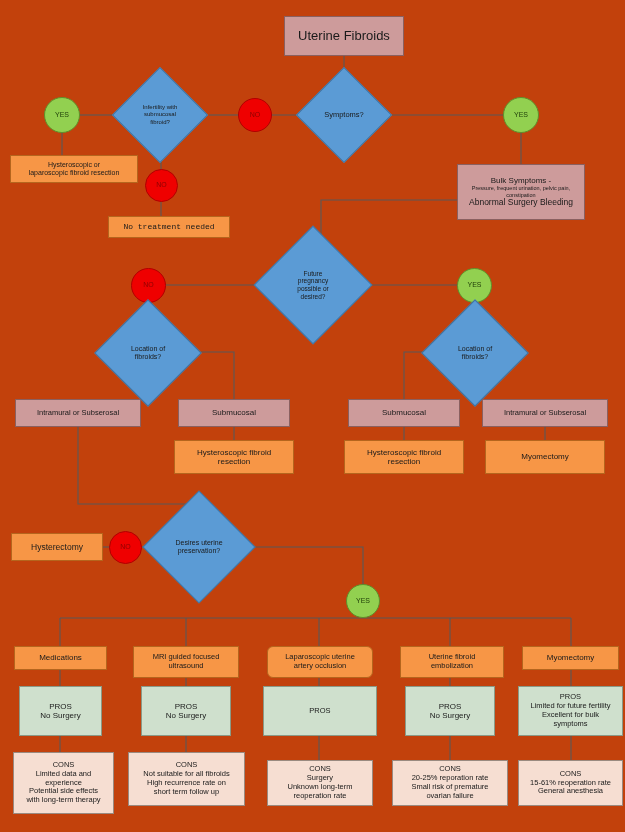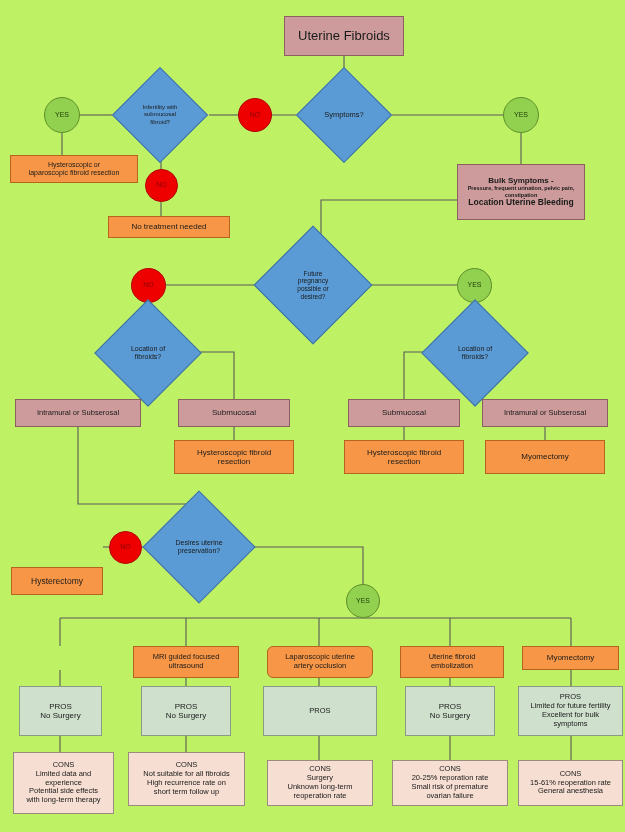--- a/index.html
+++ b/index.html
@@ -10,21 +10,21 @@
   }
   body {
     font-family: "Liberation Sans", sans-serif;
     color: #1a1a1a;
   }
   #canvas {
     position: relative;
     width: 625px;
     height: 832px;
     overflow: hidden;
-    background: #bef264;
+    background: #c2410c;
   }
   #edges {
     position: absolute;
     left: 0;
     top: 0;
     width: 625px;
     height: 832px;
     pointer-events: none;
   }
   .node {
@@ -98,21 +98,21 @@
     color: #1d3b07;
   }
   .title-box {
     font-size: 13px;
   }
   .fs-6 { font-size: 6px; }
   .fs-65 { font-size: 6.5px; }
   .fs-7 { font-size: 7px; }
   .fs-75 { font-size: 7.5px; }
   .fs-8 { font-size: 8px; }
-  .fs-85 { font-size: 8.5px; margin-top: 34px; }
+  .fs-85 { font-size: 8.5px; }
   .bulk {
     flex-direction: column;
     justify-content: center;
     line-height: 1.15;
   }
   .bulk .l1 { font-size: 8px; }
   .bulk .l2 { font-size: 5.5px; }
   .bulk .l3 { font-size: 8.5px; }
 </style>
 </head>
@@ -212,26 +212,26 @@
 
   <div class="node circle red fs-7" style="left:238px; top:98px; width:34px; height:34px;">NO</div>
 
   <div class="node circle green-c fs-7" style="left:503px; top:97px; width:36px; height:36px;">YES</div>
 
   <div class="node circle red fs-7" style="left:145px; top:169px; width:33px; height:33px;">NO</div>
 
   <div class="node rect orange fs-7" style="left:10px; top:155px; width:128px; height:28px;">Hysteroscopic or
 laparoscopic fibroid resection</div>
 
-  <div class="node rect orange fs-8" style="left:108px; top:216px; width:122px; height:22px;">No treatment needed</div>
-
-  <div class="node rect pink bulk" style="left:457px; top:164px; width:128px; height:56px;font-weight:bold;">
+  <div class="node rect orange fs-8" style="left:108px; top:216px; width:122px; height:22px;font-family:Liberation Mono, monospace;">No treatment needed</div>
+
+  <div class="node rect pink bulk" style="left:457px; top:164px; width:128px; height:56px;">
     <div class="l1">Bulk Symptoms -</div>
     <div class="l2">Pressure, frequent urination, pelvic pain, constipation</div>
-    <div class="l3">Location Uterine Bleeding</div>
+    <div class="l3">Abnormal Surgery Bleeding</div>
   </div>
 
   <div class="node diamond" style="left:271px; top:243px; width:84px; height:84px;">
     <div class="dshape"></div>
     <div class="dlabel fs-65">Future
 pregnancy
 possible or
 desired?</div>
   </div>
 
@@ -272,20 +272,21 @@
   <div class="node circle red fs-7" style="left:109px; top:531px; width:33px; height:33px;">NO</div>
 
   <div class="node diamond" style="left:159px; top:507px; width:80px; height:80px;">
     <div class="dshape"></div>
     <div class="dlabel fs-7">Desires uterine
 preservation?</div>
   </div>
 
   <div class="node circle green-c fs-7" style="left:346px; top:584px; width:34px; height:34px;">YES</div>
 
+  <div class="node rect orange fs-8" style="left:14px; top:646px; width:93px; height:24px;">Medications</div>
   <div class="node rect green fs-8" style="left:19px; top:686px; width:83px; height:50px; flex-direction:column;">
     <span>PROS</span>
     <span>No Surgery</span>
   </div>
   <div class="node rect peach fs-75" style="left:13px; top:752px; width:101px; height:62px; flex-direction:column;">
     <span>CONS</span>
     <span>Limited data and
 experience
 Potential side effects
 with long-term therapy</span>

